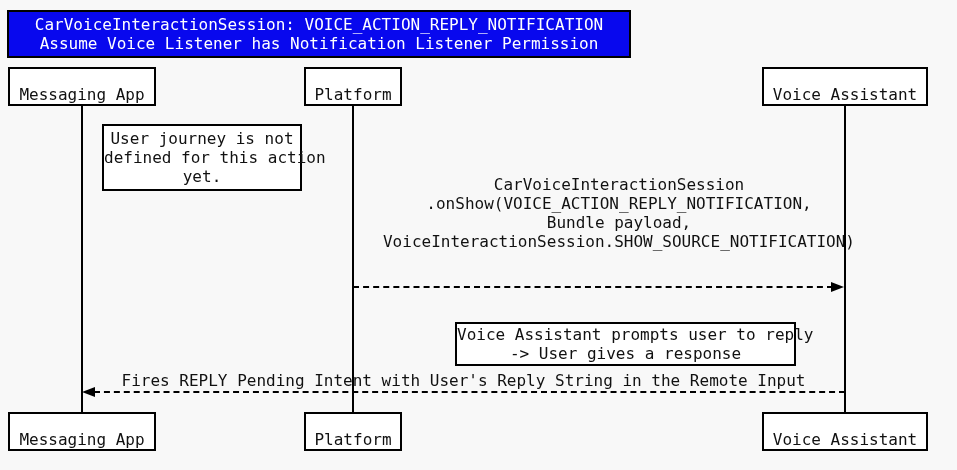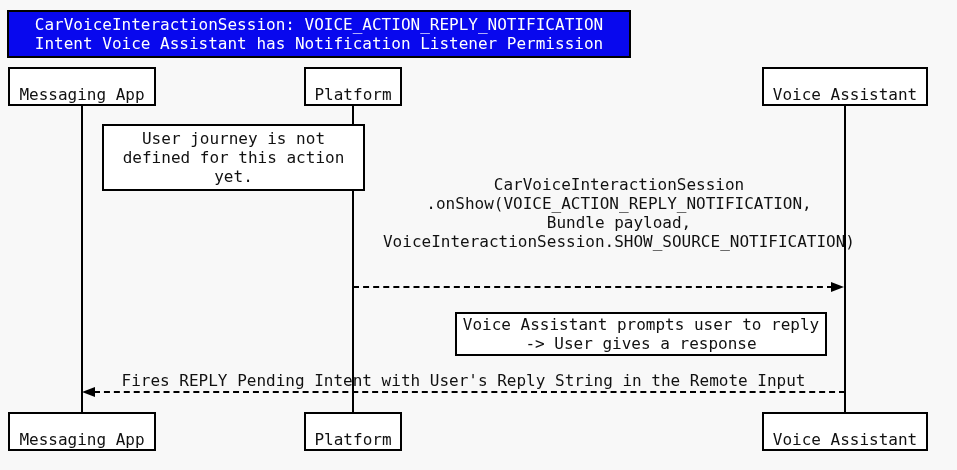--- a/index.html
+++ b/index.html
@@ -101,44 +101,44 @@
     z-index: 1;
   }
 </style>
 </head>
 <body>
 
 <div id="canvas" style="background: rgb(248, 248, 248);">
 
   <div id="title-box" style="background: rgb(8, 8, 238); color: rgb(255, 255, 255);">
     <div>CarVoiceInteractionSession: VOICE_ACTION_REPLY_NOTIFICATION</div>
-    <div>Intent Voice Assistant has Notification Listener Permission</div>
+    <div>Assume Voice Listener has Notification Listener Permission</div>
   </div>
 
   <div class="lifeline" style="left:81px"></div>
   <div class="lifeline" style="left:352px"></div>
   <div class="lifeline" style="left:844px"></div>
 
   <div class="msg-label" style="left:353px; top:175px; width:532px;">CarVoiceInteractionSession
 .onShow(VOICE_ACTION_REPLY_NOTIFICATION,
 Bundle payload,
 VoiceInteractionSession.SHOW_SOURCE_NOTIFICATION)</div>
 
   <div class="arrow-line" style="left:353px; top:286px; width:480px;"></div>
   <div class="arrow-head-right" style="left:831px; top:282px;"></div>
 
   <div class="msg-label" style="left:82px; top:371px; width:763px;">Fires REPLY Pending Intent with User's Reply String in the Remote Input</div>
 
   <div class="arrow-line" style="left:94px; top:391px; width:751px;"></div>
   <div class="arrow-head-left" style="left:82px; top:387px;"></div>
 
-  <div class="note" style="left:102px; top:124px; width:263px; height:67px;">User journey is not
+  <div class="note" style="left:102px; top:124px; width:200px; height:67px;">User journey is not
 defined for this action
 yet.</div>
-  <div class="note" style="left:455px; top:312px; width:372px; height:44px;">Voice Assistant prompts user to reply
+  <div class="note" style="left:455px; top:322px; width:341px; height:44px;">Voice Assistant prompts user to reply
 -&gt; User gives a response</div>
 
   <div class="box" style="left:8px;   top:67px; width:148px; height:39px;">
     <span>Messaging App</span>
   </div>
   <div class="box" style="left:304px; top:67px; width:98px;  height:39px;">
     <span>Platform</span>
   </div>
   <div class="box" style="left:762px; top:67px; width:166px; height:39px;">
     <span>Voice Assistant</span>

